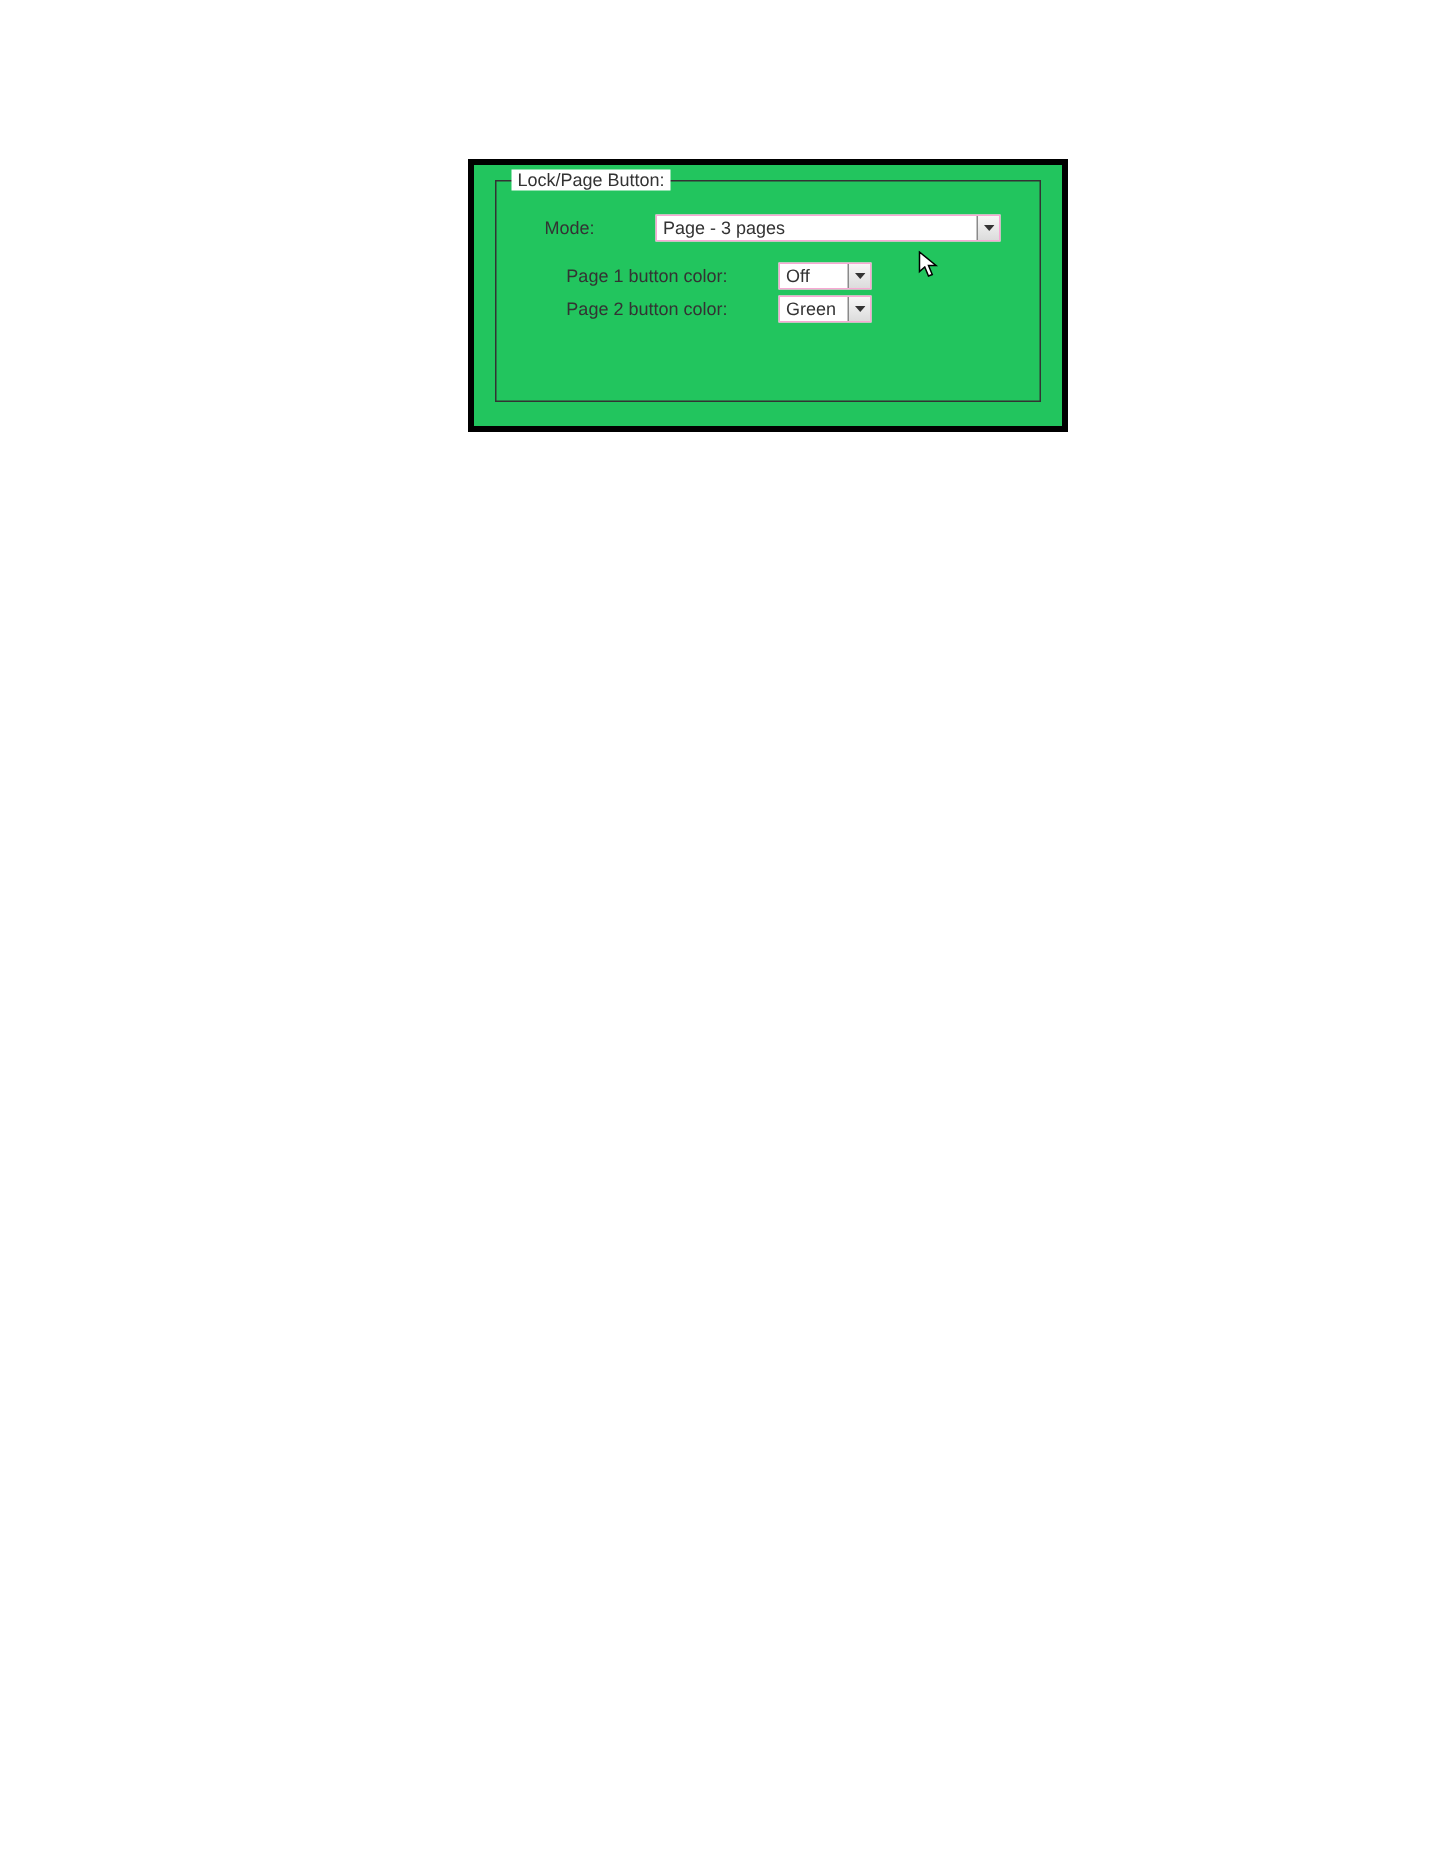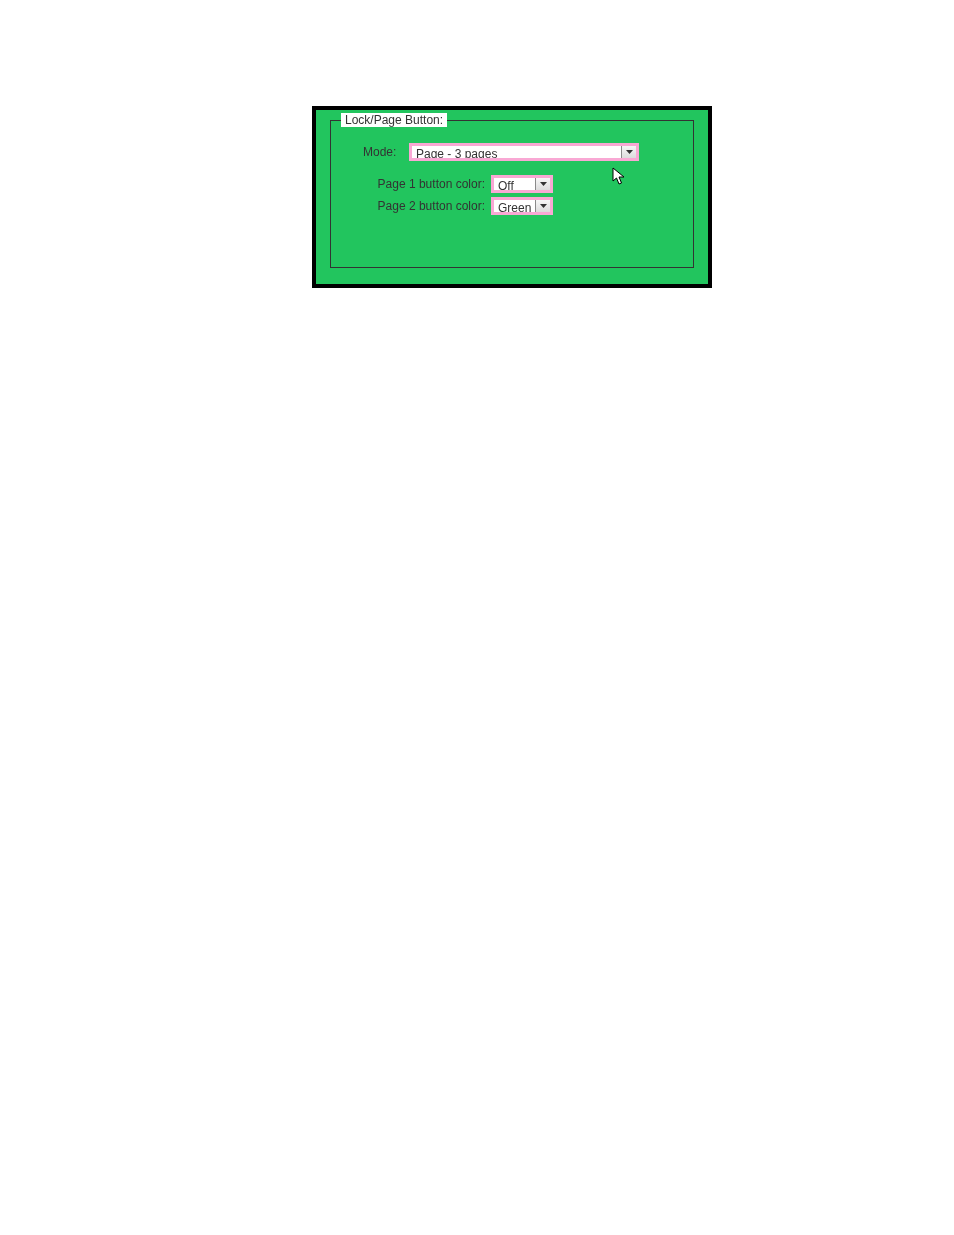--- a/index.html
+++ b/index.html
@@ -38,20 +38,21 @@
       left: 10px;
       background: #ffffff;
       padding: 0 4px;
       font-size: 12px;
       color: #333;
     }
     .row {
       display: flex;
       align-items: center;
       margin-bottom: 4px;
+      gap: 28px;
     }
     .row.mode-row {
       margin-bottom: 14px;
     }
     .label {
       font-size: 12px;
       color: #333;
       white-space: nowrap;
     }
     .label.mode-label {
@@ -59,21 +60,21 @@
     }
     .label.color-label {
       width: 128px;
       text-align: right;
       padding-right: 6px;
     }
     .dropdown {
       display: flex;
       align-items: stretch;
       height: 18px;
-      border: 3px solid #f9a8d4;
+      border: 1px solid #f9a8d4;
       background: #ffffff;
       cursor: default;
     }
     .dropdown.mode-dropdown {
       width: 230px;
     }
     .dropdown.color-dropdown {
       width: 62px;
     }
     .dropdown-value {

